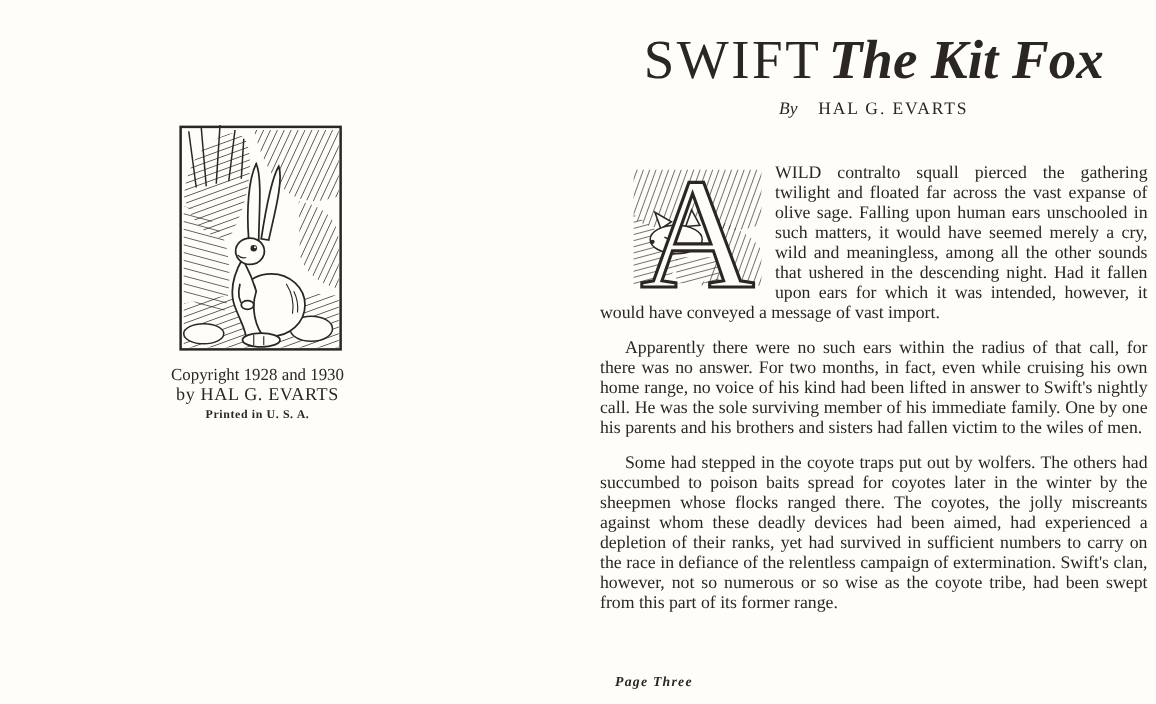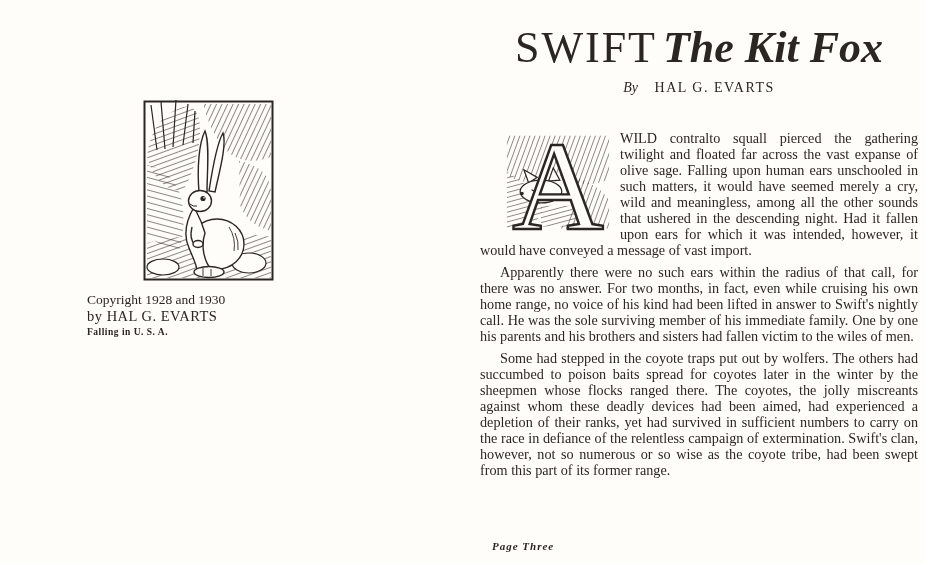--- a/index.html
+++ b/index.html
@@ -7,39 +7,39 @@
     width:925px; height:563px; position:relative; overflow:hidden;
     background:#fefdfa;
     font-family:"Liberation Serif", serif;
     color:#2b2622;
   }
   .page { position:absolute; inset:0; }
 
   
   .illus-box { position:absolute; left:143px; top:95px; width:131px; height:190px; }
   .illus-box svg { display:block; width:100%; height:100%; }
-  .copyright { position:absolute; left:87px; top:292px; width:210px; line-height:1.15; }
+  .copyright { position:absolute; left:101px; top:292px; width:210px; text-align:center; line-height:1.15; }
   .cr1 { font-size:13.5px; }
   .cr2 { font-size:14.5px; letter-spacing:.5px; }
   .cr3 { font-size:9.5px; font-weight:bold; margin-top:3px; letter-spacing:.5px; }
 
   
   .right-col { position:absolute; left:480px; top:0; width:438px; height:414px; }
   .title { position:absolute; top:26px; left:0; width:100%; text-align:center;
            font-size:44px; line-height:1; white-space:nowrap; }
   .title .roman { letter-spacing:2px; }
   .title .ital  { font-style:italic; font-weight:bold; margin-left:6px; letter-spacing:0; }
   .byline { position:absolute; top:80px; left:0; width:100%; text-align:center; font-size:14px; }
   .byline .by { font-style:italic; margin-right:13px; }
   .byline .name { letter-spacing:1.5px; }
 
   .body-text { position:absolute; top:130px; left:0; width:438px;
                font-size:14.2px; line-height:16px; text-align:justify; }
   .body-text p { margin:0 0 6px 0; }
-  .body-text p.indent { text-indent:20px; }
+  .body-text p.indent { text-indent:20px;margin-top:12px; }
   .dropcap { float:left; width:106px; height:106px; margin:1px 9px 2px 25px; }
   .dropcap svg { display:block; width:100%; height:100%; }
 
   .page-footer { position:absolute; top:540px; left:12px; width:438px; text-align:left;
                  font-style:italic; font-weight:bold; font-size:11px; letter-spacing:1px; }
 </style>
 </head>
 <body>
 
 <div class="page">
@@ -95,21 +95,21 @@
           <path d="M68,174 l0,7"></path>
       </g>
 
       <rect x="1.5" y="6.5" width="128" height="178" fill="none" stroke="#2b2622" stroke-width="2"></rect>
     </svg>
   </div>
 
   <div class="copyright">
     <div class="cr1">Copyright 1928 and 1930</div>
     <div class="cr2">by HAL G. EVARTS</div>
-    <div class="cr3">Falling in U. S. A.</div>
+    <div class="cr3">Printed in U. S. A.</div>
   </div>
 
   <div class="right-col">
 
     <div class="title">
       <span class="roman">SWIFT</span><span class="ital">The Kit Fox</span>
     </div>
 
     <div class="byline">
       <span class="by">By</span>

